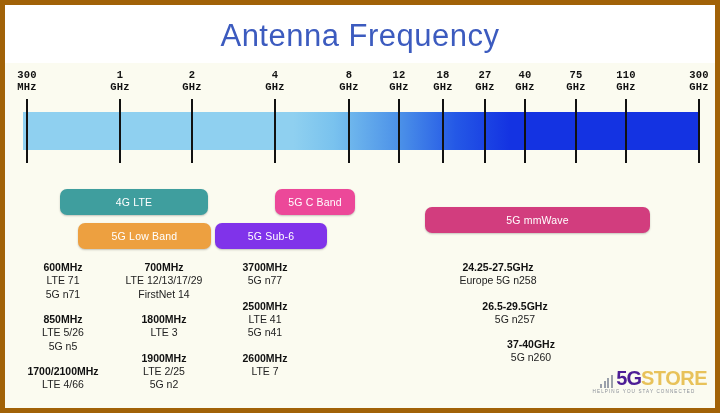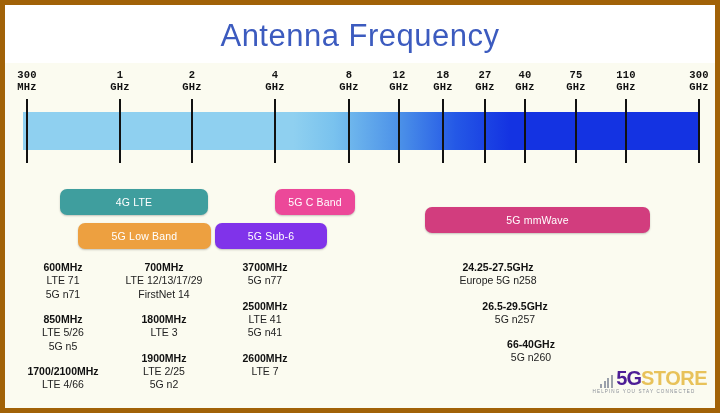--- a/index.html
+++ b/index.html
@@ -300,21 +300,21 @@
       <div class="detail-col col-center" style="left: 430px; width: 150px;">
         <div class="detail-group" style="margin-left: -24px;">
           <div class="detail-freq">24.25-27.5GHz</div>
           <div class="detail-band">Europe 5G n258</div>
         </div>
         <div class="detail-group" style="margin-left: 10px;">
           <div class="detail-freq">26.5-29.5GHz</div>
           <div class="detail-band">5G n257</div>
         </div>
         <div class="detail-group" style="margin-left: 42px;">
-          <div class="detail-freq">66-40GHz</div>
+          <div class="detail-freq">37-40GHz</div>
           <div class="detail-band">5G n260</div>
         </div>
       </div>
     </div>
 
   <div class="logo">
     <div class="logo-main">
       <span class="logo-bars">
         <i></i>
           <i></i>

